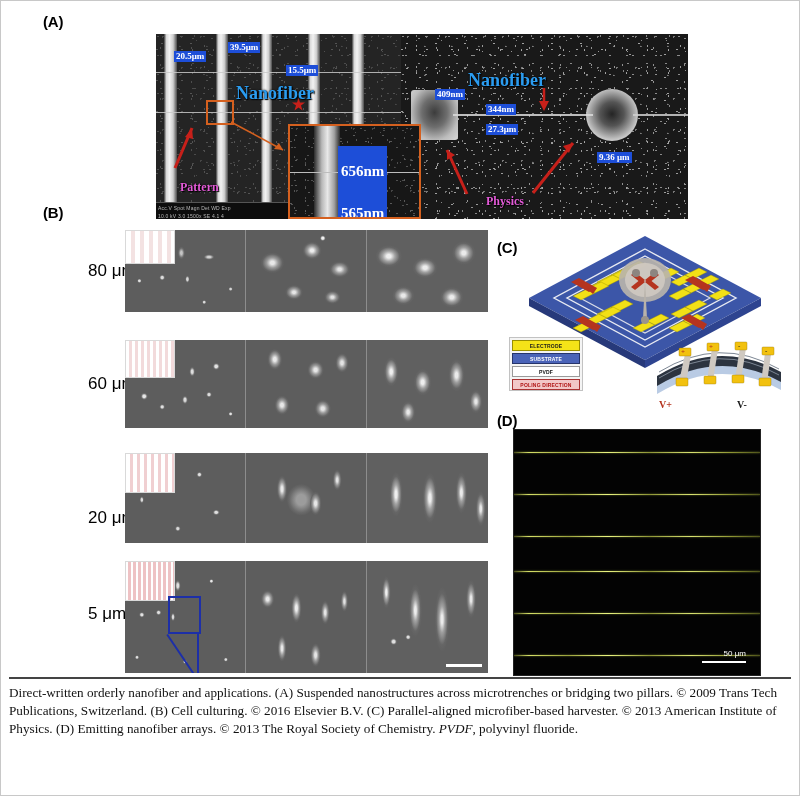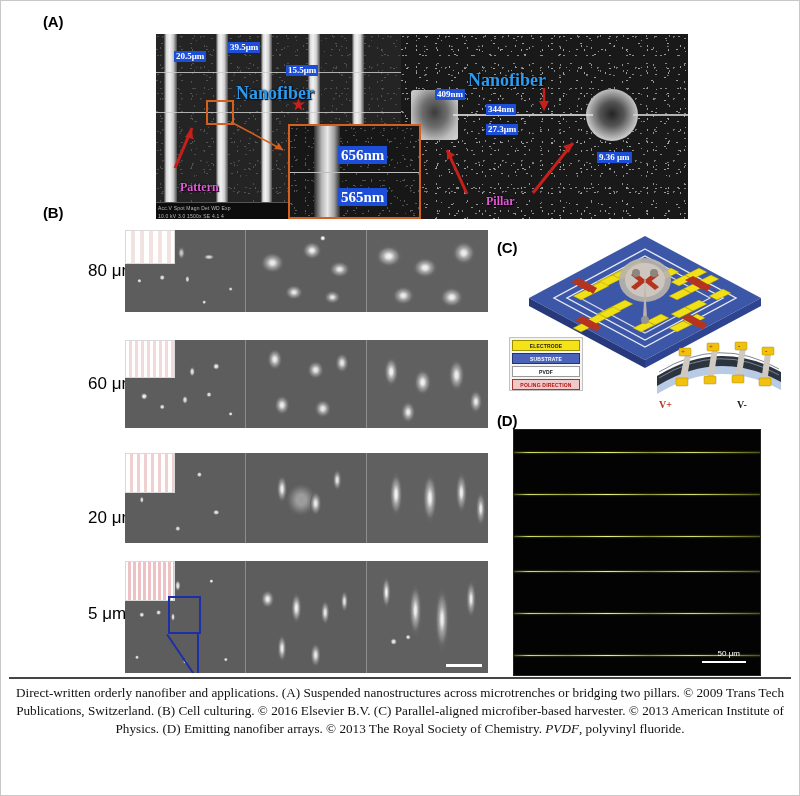--- a/index.html
+++ b/index.html
@@ -55,21 +55,21 @@
   
   .ridge{position:absolute;top:0;bottom:0;
     background:linear-gradient(90deg,#3a3a3a 0%,#d8d8d8 18%,#f2f2f2 42%,#cfcfcf 70%,#4a4a4a 100%);}
   .fiberline{position:absolute;height:1px;background:#c9c9c9;opacity:.85;}
 
   .meas{
     position:absolute;background:#1d4ed8;color:#fff;
     font-family:"Liberation Serif",serif;font-weight:bold;
     font-size:9px;line-height:11px;padding:0 2px;white-space:nowrap;
   }
-  .bigmeas{font-size:15px;line-height:18px;padding:0 3px;}
+  .bigmeas{font-size:15px;line-height:18px;padding:16px 3px;}
 
   .lbl-nanofiber{
     position:absolute;color:#2b9cf0;font-family:"Liberation Serif",serif;
     font-weight:bold;font-size:18px;white-space:nowrap;
     text-shadow:0 0 2px #000,1px 1px 1px #000;
   }
   .lbl-pattern,.lbl-pillar{
     position:absolute;color:#e45bd8;font-family:"Liberation Serif",serif;
     font-weight:bold;font-size:12px;white-space:nowrap;
     text-shadow:0 0 2px #000,1px 1px 1px #000;
@@ -158,21 +158,21 @@
 
   
   #figbar{position:absolute;left:8px;top:676px;width:782px;}
   #figtitle{
     font-family:"Liberation Sans",sans-serif;font-weight:bold;
     font-size:16px;letter-spacing:-.3px;color:#111;margin:0 0 3px 0;
   }
   #figrule{height:2px;background:#444;width:100%;}
   #figcap{
     margin-top:5px;font-family:"Liberation Serif",serif;
-    font-size:13.2px;line-height:18.2px;color:#111;text-align:center;
+    font-size:13.2px;line-height:18.2px;color:#111;text-align:left;
   }
   #figcap i{font-style:italic;}
 </style>
 </head>
 <body>
 
 <div class="fig">
 
   <div class="plabel" style="left:42px;top:12px;">(A)</div>
 
@@ -239,21 +239,21 @@
       <div class="meas" style="left:196px;top:118px;text-align:right;">9.36 μm</div>
 
       <svg class="arrow-red" style="left:40px;top:110px;" width="30" height="52">
         <path d="M26 50 L6 6" stroke="#c7201a" stroke-width="3" fill="none"></path>
         <path d="M6 6 L6 16 L14 11 Z" fill="#c7201a"></path>
       </svg>
       <svg class="arrow-red" style="left:128px;top:103px;" width="48" height="58">
         <path d="M4 56 L44 6" stroke="#c7201a" stroke-width="3" fill="none"></path>
         <path d="M44 6 L34 9 L40 16 Z" fill="#c7201a"></path>
       </svg>
-      <div class="lbl-pillar" style="left:85px;top:160px;">Pillar</div>
+      <div class="lbl-pillar" style="left:85px;top:160px;">Physics</div>
     </div>
 
     <div class="inset-box" style="left:132px;top:90px;width:133px;height:95px;">
       <div class="sem-noise" style="opacity:.5;"></div>
       <div class="inset-fiber" style="left:24px;"></div>
       <div style="position:absolute;left:0;right:0;top:46px;height:1px;background:#bdbdbd;"></div>
       <div class="meas bigmeas" style="left:48px;top:20px;">656nm</div>
       <div class="meas bigmeas" style="left:48px;top:62px;">565nm</div>
     </div>
   </div>
@@ -522,21 +522,21 @@
   <div class="plabel" style="left:496px;top:411px;">(D)</div>
 
   <div id="panelD-img">
     <div class="dfiber" style="top:22px;"></div>
     <div class="dfiber" style="top:64px;"></div>
     <div class="dfiber" style="top:106px;"></div>
     <div class="dfiber" style="top:141px;"></div>
     <div class="dfiber" style="top:183px;"></div>
     <div class="dfiber" style="top:225px;"></div>
     <div class="dscale" style="right:14px;bottom:12px;width:44px;"></div>
-    <div class="dscale-lbl" style="right:20px;bottom:17px;">50 μm</div>
+    <div class="dscale-lbl" style="right:14px;bottom:17px;">50 μm</div>
   </div>
 
   <div id="figbar">
     <div id="figrule"></div>
     <div id="figcap"><span>Direct-written orderly nanofiber and applications. (A) Suspended nanostructures across microtrenches or bridging two pillars. © 2009 Trans Tech Publications, Switzerland. (B) Cell culturing. © 2016 Elsevier B.V. (C) Parallel-aligned microfiber-based harvester. © 2013 American Institute of Physics. (D) Emitting nanofiber arrays. © 2013 The Royal Society of Chemistry. </span><i>PVDF</i><span>, polyvinyl fluoride.</span></div>
   </div>
 
 </div>
 
 </body></html>

